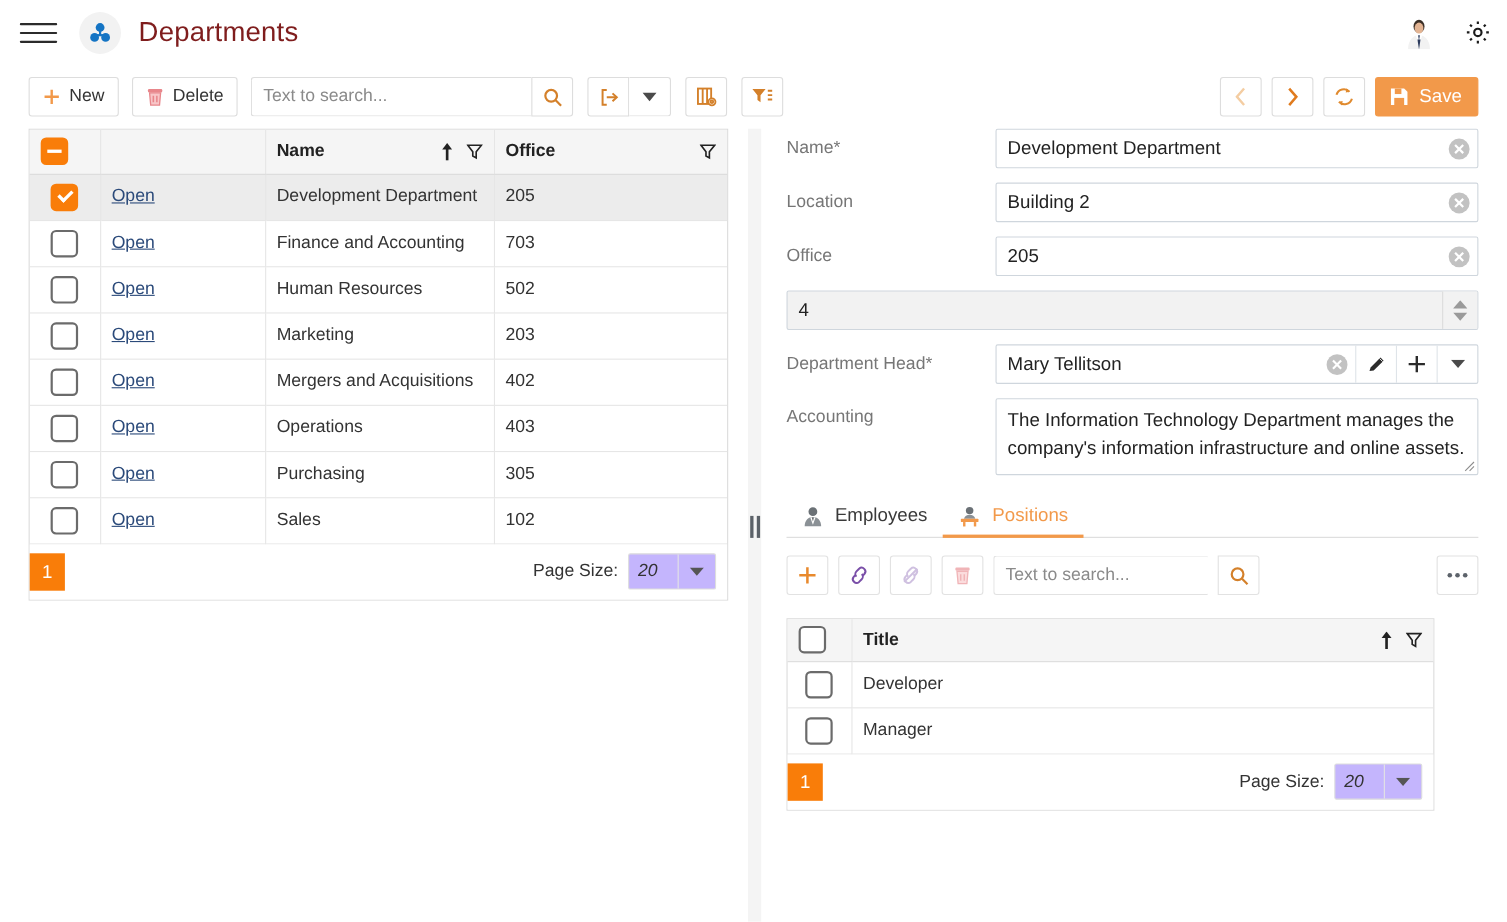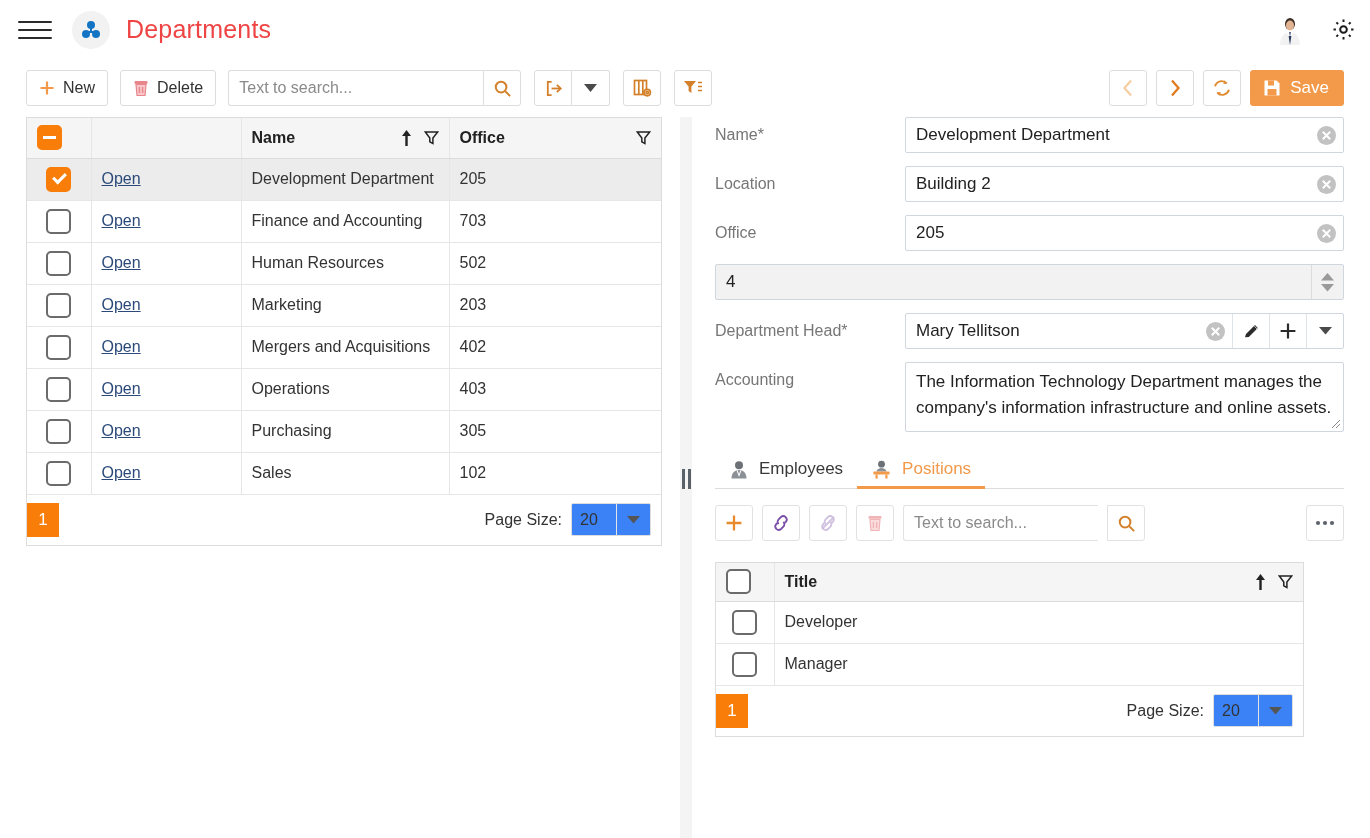--- a/index.html
+++ b/index.html
@@ -25,21 +25,21 @@
     gap: 6px; cursor: pointer;
   }
   #hamburger i { display: block; height: 2px; background: #2b2b2b; border-radius: 1px; }
   #app-logo {
     width: 38px; height: 38px; border-radius: 50%;
     background: #f2f2f2;
     margin-left: 20px;
     display: flex; align-items: center; justify-content: center;
   }
   #page-title {
-    font-size: 25px; color: #ef4444; margin-left: 16px;
+    font-size: 25px; color: #7f1d1d; margin-left: 16px;
     letter-spacing: .2px; white-space: nowrap;
   }
   #appbar-right {
     position: absolute; right: 14px; top: 0; height: 59px;
     display: flex; align-items: center; gap: 26px;
   }
   .avatar {
     width: 30px; height: 30px; border-radius: 3px; overflow: hidden;
     position: relative; background: #ffffff;
   }
@@ -148,21 +148,22 @@
     width: 32px; height: 34px; background: #f97d09; color: #fff;
     display: flex; align-items: center; justify-content: center;
     font-size: 17px; cursor: pointer;
   }
   .pager-right {
     margin-left: auto; display: flex; align-items: center; gap: 9px;
   }
   .pagesize-label { font-size: 16px; color: #333; }
   .pagesize-select {
     display: inline-flex; border: 1px solid #dddddd; border-radius: 2px; height: 33px;
-    background: #3b82f6;
+    background: #c4b5fd;
+    font-style: italic;
   }
   .pagesize-value {
     width: 44px; display: flex; align-items: center; padding-left: 8px;
     font-size: 16px; color: #333;
   }
   .pagesize-arrow {
     width: 34px; border-left: 1px solid #e4e4e4; display: flex;
     align-items: center; justify-content: center; cursor: pointer;
   }
   

